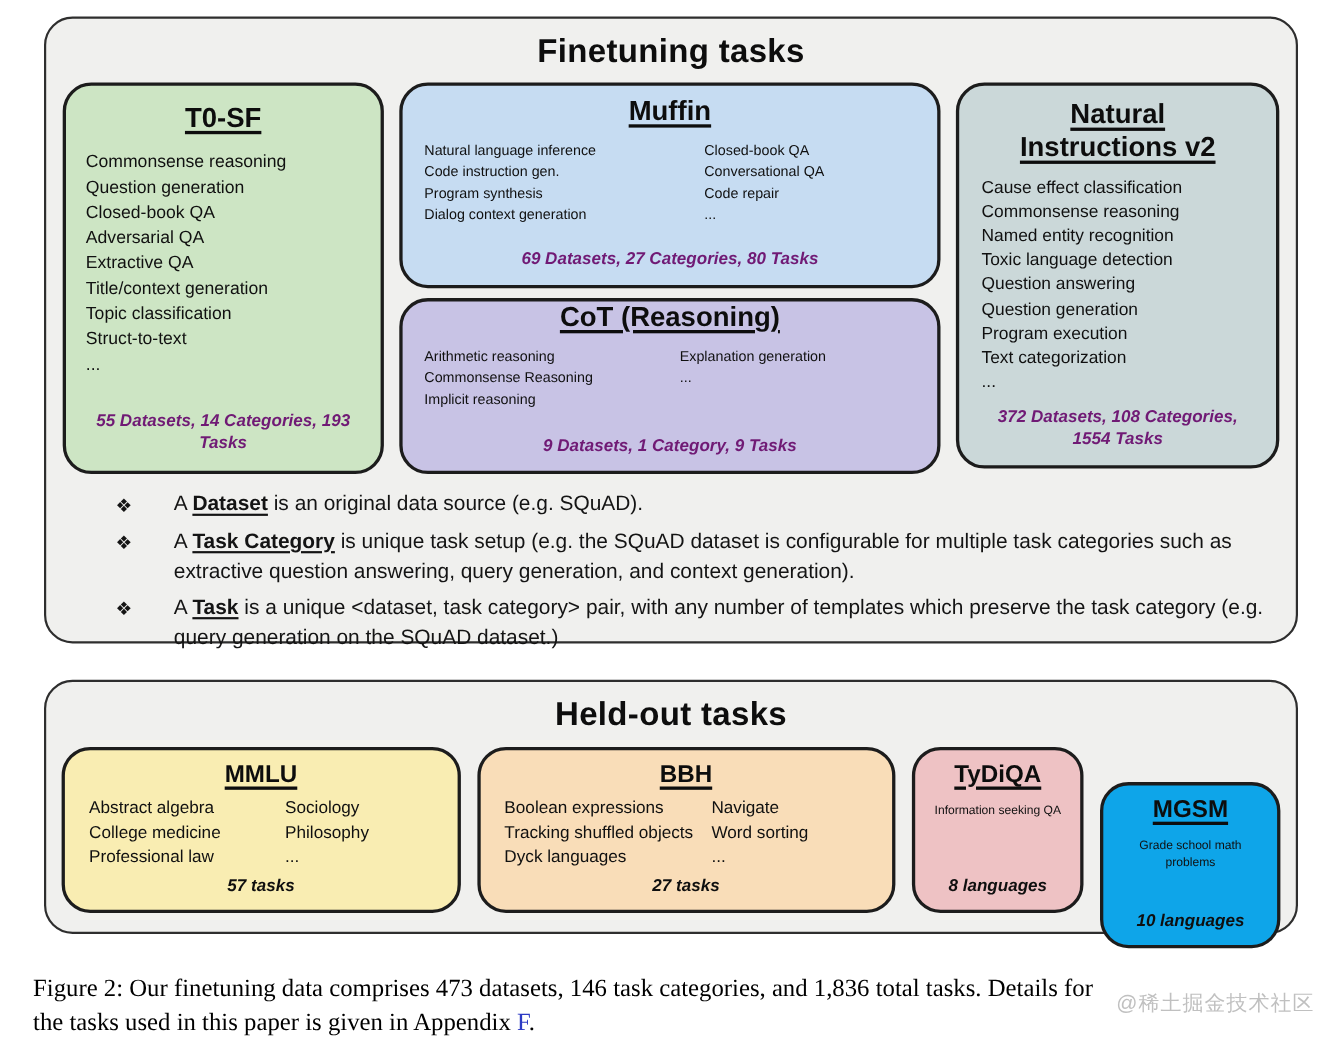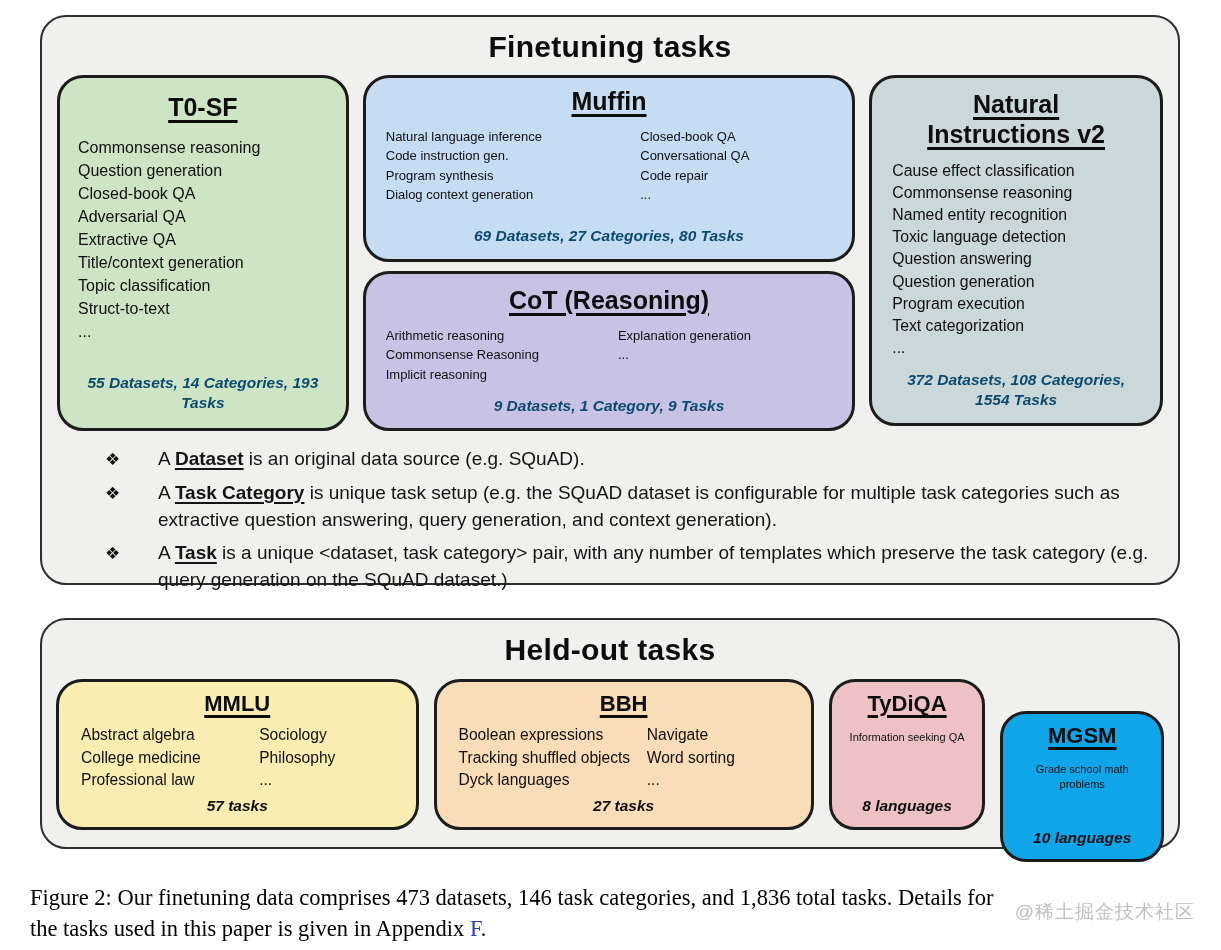--- a/index.html
+++ b/index.html
@@ -25,26 +25,26 @@
   }
   .box-title {
     text-align:center; font-weight:bold; font-size:25px; color:#0d0d0d;
     text-decoration:underline; text-decoration-thickness:2.5px; text-underline-offset:4px;
     line-height:1.18;
   }
   .item-list { margin-top:13px; font-size:16px; line-height:1.44; }
   .task-item { white-space:nowrap; }
   .stats {
     margin-top:auto; text-align:center; font-weight:bold; font-style:italic;
-    font-size:15.5px; line-height:1.28; color:#0c4a6e;
+    font-size:15.5px; line-height:1.28; color:#701a75;
   }
   #t0sf-box   { width:292px; height:356px; background:#cde5c4; padding:15px 18px 15px; }
   .mid-col    { width:493px; display:flex; flex-direction:column; gap:9px; }
   #muffin-box { height:187px; background:#c6dcf2; padding:9px 20px 13px; }
-  #cot-box    { height:160px; background:#c8c3e5; padding:12px 20px 12px; }
+  #cot-box    { height:160px; background:#c8c3e5; padding:0 20px 12px; }
   #niv2-box   { width:294px; height:351px; background:#cbd8d9; padding:12px 20px 13px; }
   #niv2-box .box-title { max-width:190px; margin:0 auto; }
   #niv2-box .item-list { font-size:15.8px; line-height:1.4; margin-top:11px; }
   .two-col { display:flex; margin-top:10px; font-size:13px; line-height:1.5; }
   .col-a { width:57%; } .col-b { width:43%; }
   #cot-box .col-a { width:52%; } #cot-box .col-b { width:48%; }
   .notes { margin:15px 24px 0 63px; }
   .note { display:flex; font-size:19px; line-height:1.41; margin-bottom:7px; color:#141414; }
   .note-bullet { width:53px; flex-shrink:0; font-size:17px; padding-top:2px; }
   .note-text { max-width:995px; }

